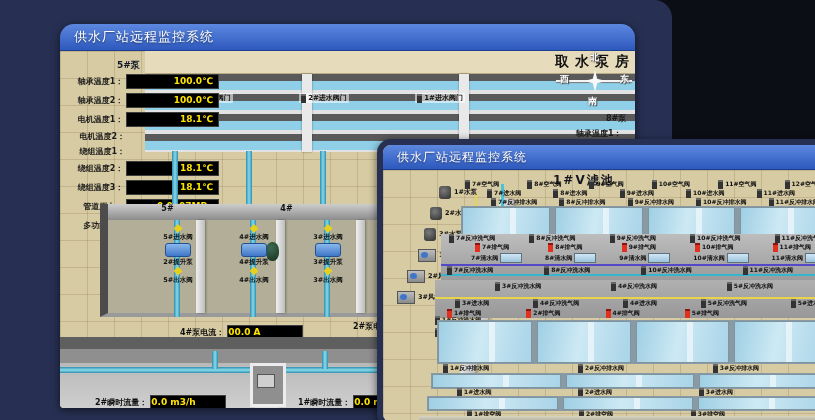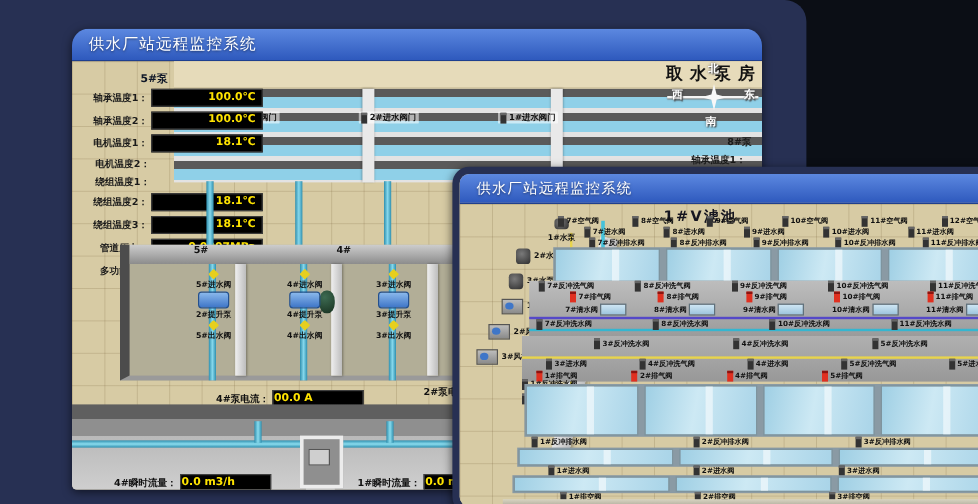--- a/index.html
+++ b/index.html
@@ -70,21 +70,21 @@
   .device:before{content:"";position:absolute;left:4px;top:8px;width:16px;height:12px;background:#cfcfcf;border:1px solid #555;}
   .device:after{content:"";position:absolute;left:2px;bottom:-12px;width:24px;height:9px;background:#dedede;}
   
   .front-win{left:377px;top:139px;width:446px;height:277px;border:6px solid #273053;border-radius:14px;box-sizing:content-box;background:#d7cba4;}
   .front-win .titlebar{height:24px;}
   .front-win .titlebar span{font-size:12px;}
   .front-win .scene{height:253px;}
   .f-title{position:absolute;top:2px;left:170px;font-size:12px;font-weight:bold;color:#15151f;letter-spacing:2px;}
   .equip-col{position:absolute;left:14px;top:12px;width:100px;}
   .li-equip{display:flex;align-items:center;gap:3px;font-size:6.5px;font-weight:bold;color:#101010;height:21px;white-space:nowrap;}
-  .li-equip:nth-child(1){margin-left:42px;flex-direction:column;} .li-equip:nth-child(2){margin-left:33px;}
+  .li-equip:nth-child(1){margin-left:42px;} .li-equip:nth-child(2){margin-left:33px;}
   .li-equip:nth-child(3){margin-left:27px;} .li-equip:nth-child(4){margin-left:21px;}
   .li-equip:nth-child(5){margin-left:10px;} .li-equip:nth-child(6){margin-left:0;}
   .g-pump{width:12px;height:13px;background:radial-gradient(circle at 40% 35%,#7a7a7a,#2d2d2d);border-radius:3px;display:inline-block;}
   .g-fan{width:16px;height:11px;background:linear-gradient(180deg,#bdbdbd,#8a8a8a);border:1px solid #555;display:inline-block;position:relative;}
   .g-fan:before{content:"";position:absolute;left:2px;top:2px;width:7px;height:6px;background:#3f76c8;border-radius:50%;}
   .ramp{position:absolute;left:96px;top:26px;width:15px;height:190px;background:linear-gradient(90deg,#e6e6e6,#bdbdbd);transform:rotate(13deg);box-shadow:2px 0 3px rgba(0,0,0,.3);}
   .ypipe-v{position:absolute;left:92px;top:24px;width:2px;height:150px;background:#e8d44c;}
   .cpipe-v{position:absolute;left:118px;top:14px;width:3px;height:110px;background:#46c2da;}
   .fband{position:absolute;display:flex;justify-content:space-between;align-items:center;}
   .fband .li-valve span,.fband .li-rvalve span{font-size:6px;}
@@ -248,21 +248,21 @@
       <div class="reading" style="left:293px;top:270px">
         <span class="lbl">2#泵电流：</span>
       </div>
 
       <div class="corridor">
         <div class="hpipe"></div>
         <div class="stub" style="left:152px"></div>
         <div class="stub" style="left:262px"></div>
         <div class="device"></div>
         <div class="reading" style="left:35px;top:58px">
-          <span class="lbl">4#瞬时流量：</span>
+          <span class="lbl">2#瞬时流量：</span>
           <span class="val">0.0 m3/h</span>
         </div>
         <div class="reading" style="left:238px;top:58px">
           <span class="lbl">1#瞬时流量：</span>
           <span class="val">0.0 m3/h</span>
         </div>
       </div>
     </div>
   </div>
 

